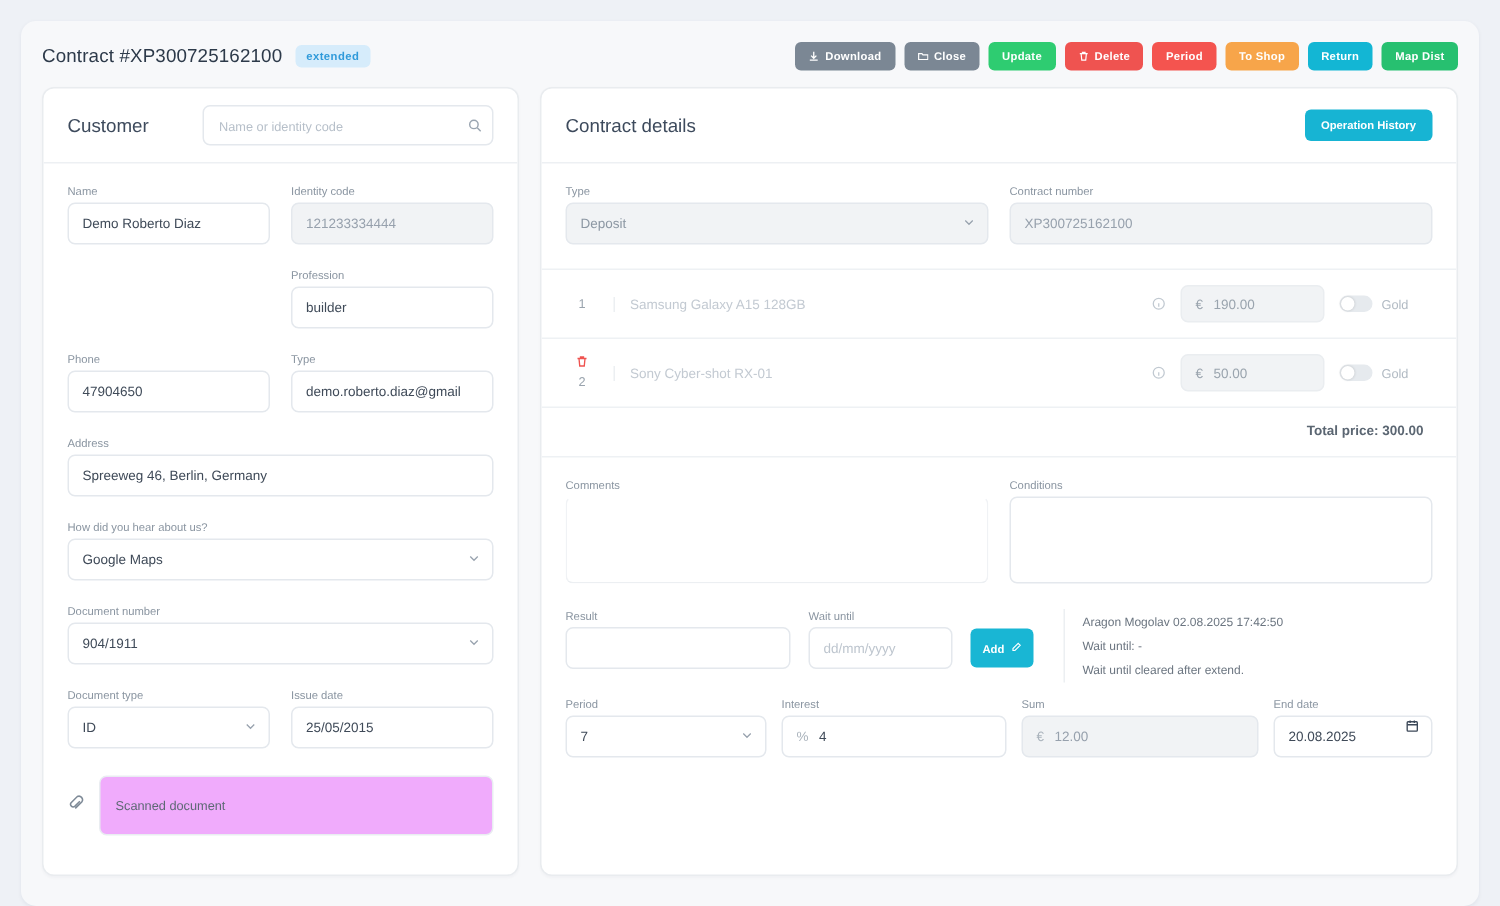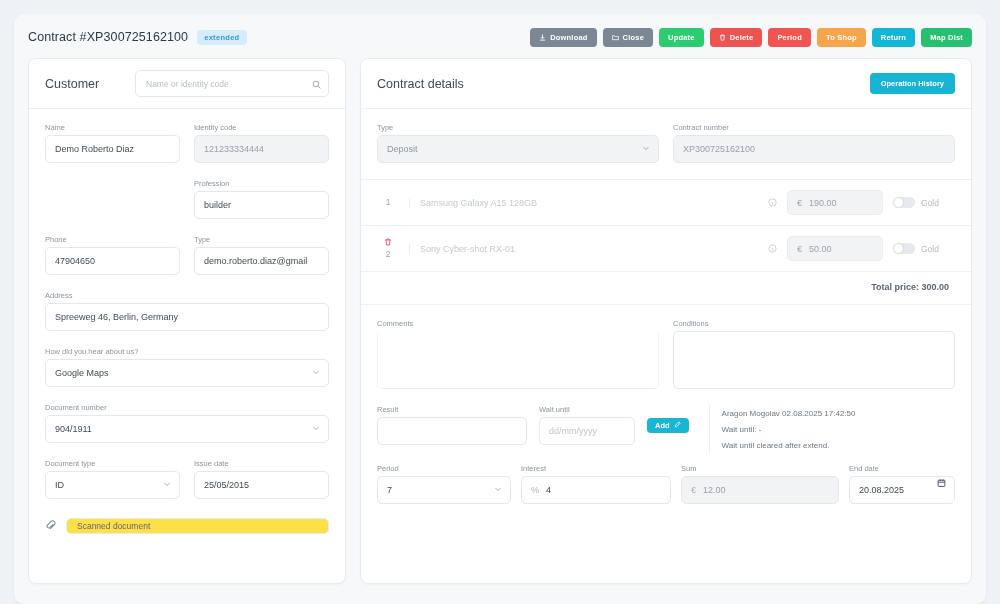--- a/index.html
+++ b/index.html
@@ -214,24 +214,24 @@
   }
   .attach-row {
     display: flex;
     align-items: center;
     gap: 10px;
     padding: 2px 16px 0 16px;
   }
   .clip { color: #7e8a97; }
   .attach-input {
     flex: 1;
-    height: 16px;
+    height: 40px;
     border: 1px solid #e9edf1;
     border-radius: 5px;
-    background: #fde047;
+    background: #f0abfc;
     display: flex;
     align-items: center;
     padding: 0 10px;
     font-size: 8.5px;
     color: #5d6874;
   }
 
   
   .items { border-top: 1px solid #eef1f4; }
   .item-row {
@@ -335,21 +335,21 @@
   }
   .res-field { width: 150px; flex: 0 0 150px; }
   .wait-field { width: 96px; flex: 0 0 96px; }
   .add-btn {
     background: #19b6d4;
     border: none;
     border-radius: 4px;
     color: #fff;
     font-size: 7.5px;
     font-weight: bold;
-    height: 15px;
+    height: 26px;
     padding: 0 8px;
     display: inline-flex;
     align-items: center;
     gap: 4px;
     cursor: pointer;
     margin-top: 13px;
     font-family: "Liberation Sans", sans-serif;
   }
   .info-block {
     margin-left: 8px;

